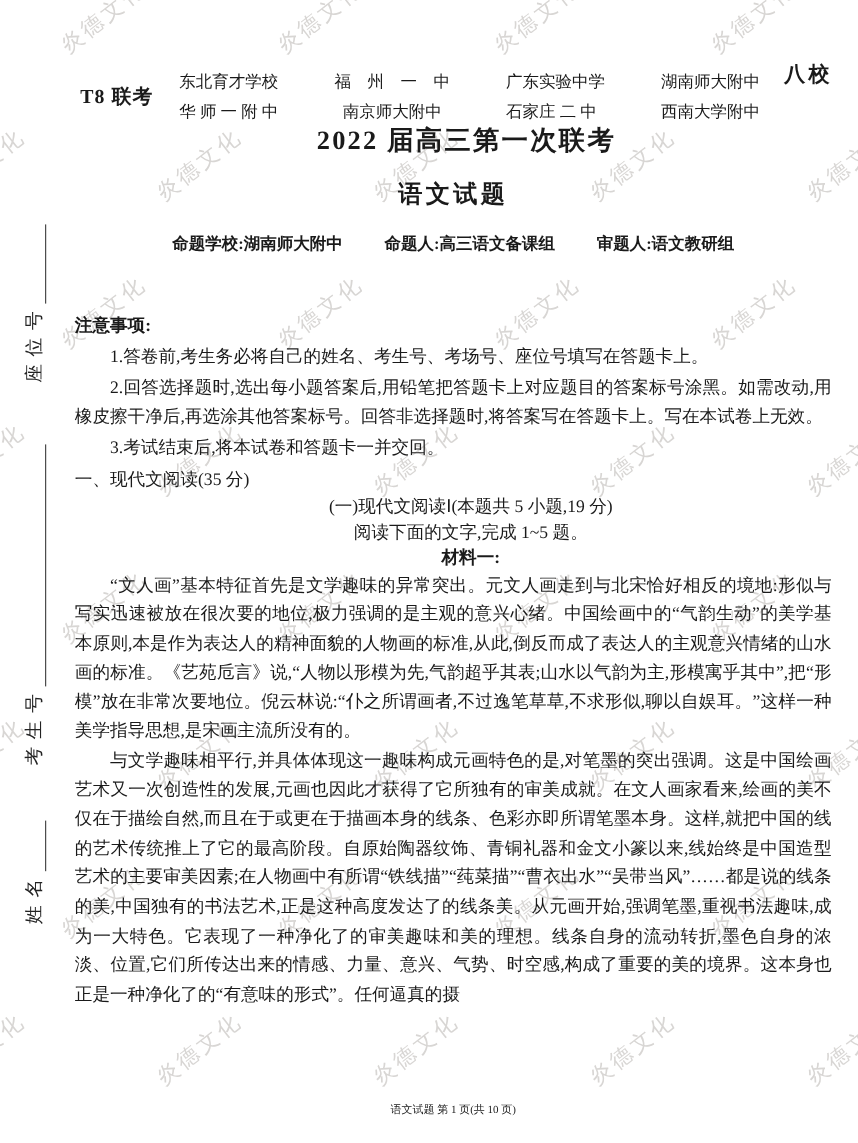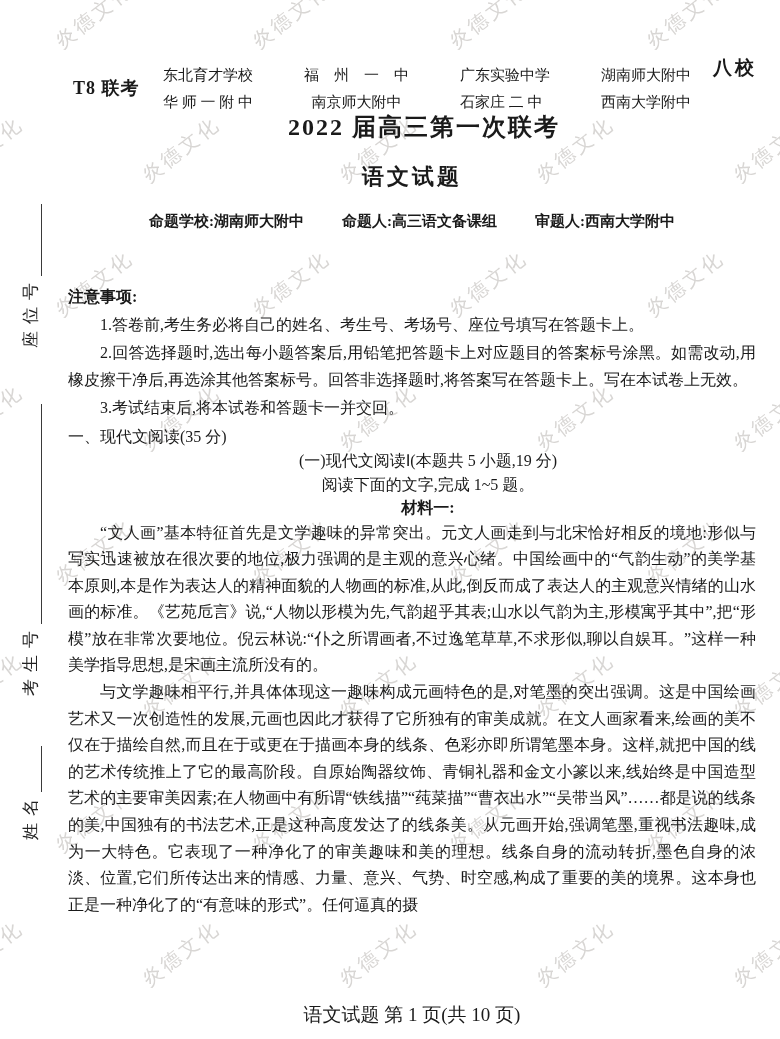--- a/index.html
+++ b/index.html
@@ -41,21 +41,21 @@
   .content { position:absolute; left:68px; top:283px; width:688px; text-align:justify;
              font-size:16px; z-index:1; }
   .notice-heading { font-weight:bold; font-size:16px; line-height:28px; text-align:left; }
   .notice-item { line-height:27.5px; text-indent:32px; }
   .part-title { font-weight:normal; line-height:24px; margin-top:4px; text-align:left; }
   .sub-line { line-height:23.5px; text-indent:32px; text-align:center; }
   .material-label { font-weight:bold; }
   .body-para { line-height:26.6px; text-indent:32px; margin:0; }
 
   .footer { position:absolute; left:68px; width:688px; top:1002px; text-align:center;
-            font-size:19px; z-index:1; }
+            font-size:10px; z-index:1; }
 </style>
 </head>
 <body>
 
 <div class="page">
 
   <div class="wm-layer">
       <span class="wm" style="color: rgb(216, 214, 212); left: 48px; top: 2px;">炎德文化</span>
       <span class="wm" style="color: rgb(216, 214, 212); left: 245px; top: 2px;">炎德文化</span>
       <span class="wm" style="color: rgb(216, 214, 212); left: 442px; top: 2px;">炎德文化</span>
@@ -121,21 +121,21 @@
   </div>
 
   <div class="badge-right">八校</div>
 
   <div class="title">2022 届高三第一次联考</div>
   <div class="subtitle">语文试题</div>
 
   <div class="meta-row">
     <span>命题学校:湖南师大附中</span>
     <span>命题人:高三语文备课组</span>
-    <span>审题人:西南大学附中</span>
+    <span>审题人:语文教研组</span>
   </div>
 
 
   <div class="content">
     <div class="notice-heading">注意事项:</div>
     <div class="notice-item">1.答卷前,考生务必将自己的姓名、考生号、考场号、座位号填写在答题卡上。</div>
     <div class="notice-item">2.回答选择题时,选出每小题答案后,用铅笔把答题卡上对应题目的答案标号涂黑。如需改动,用橡皮擦干净后,再选涂其他答案标号。回答非选择题时,将答案写在答题卡上。写在本试卷上无效。</div>
     <div class="notice-item">3.考试结束后,将本试卷和答题卡一并交回。</div>
 
     <div class="part-title">一、现代文阅读(35 分)</div>

